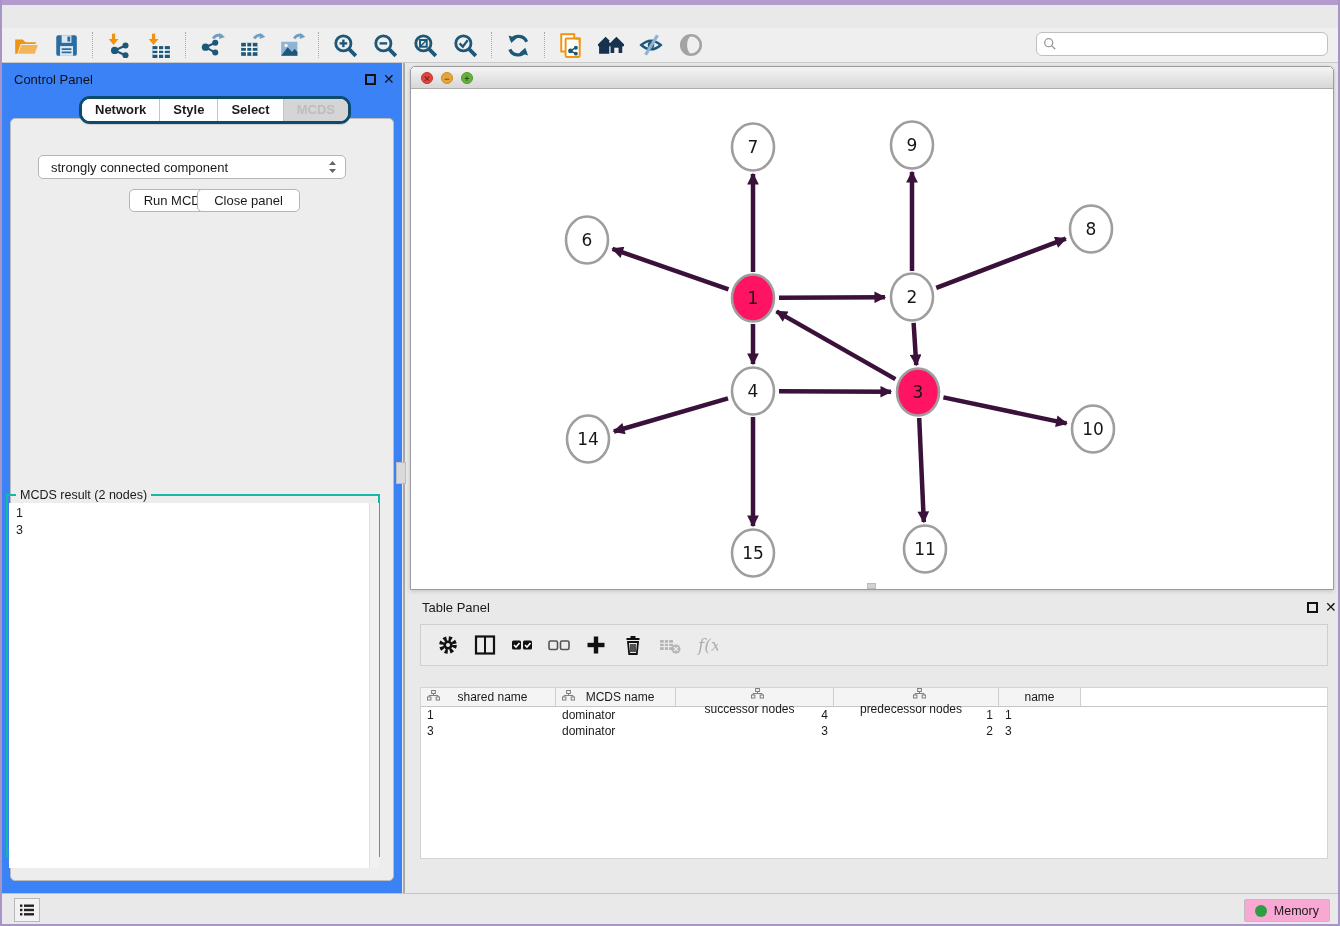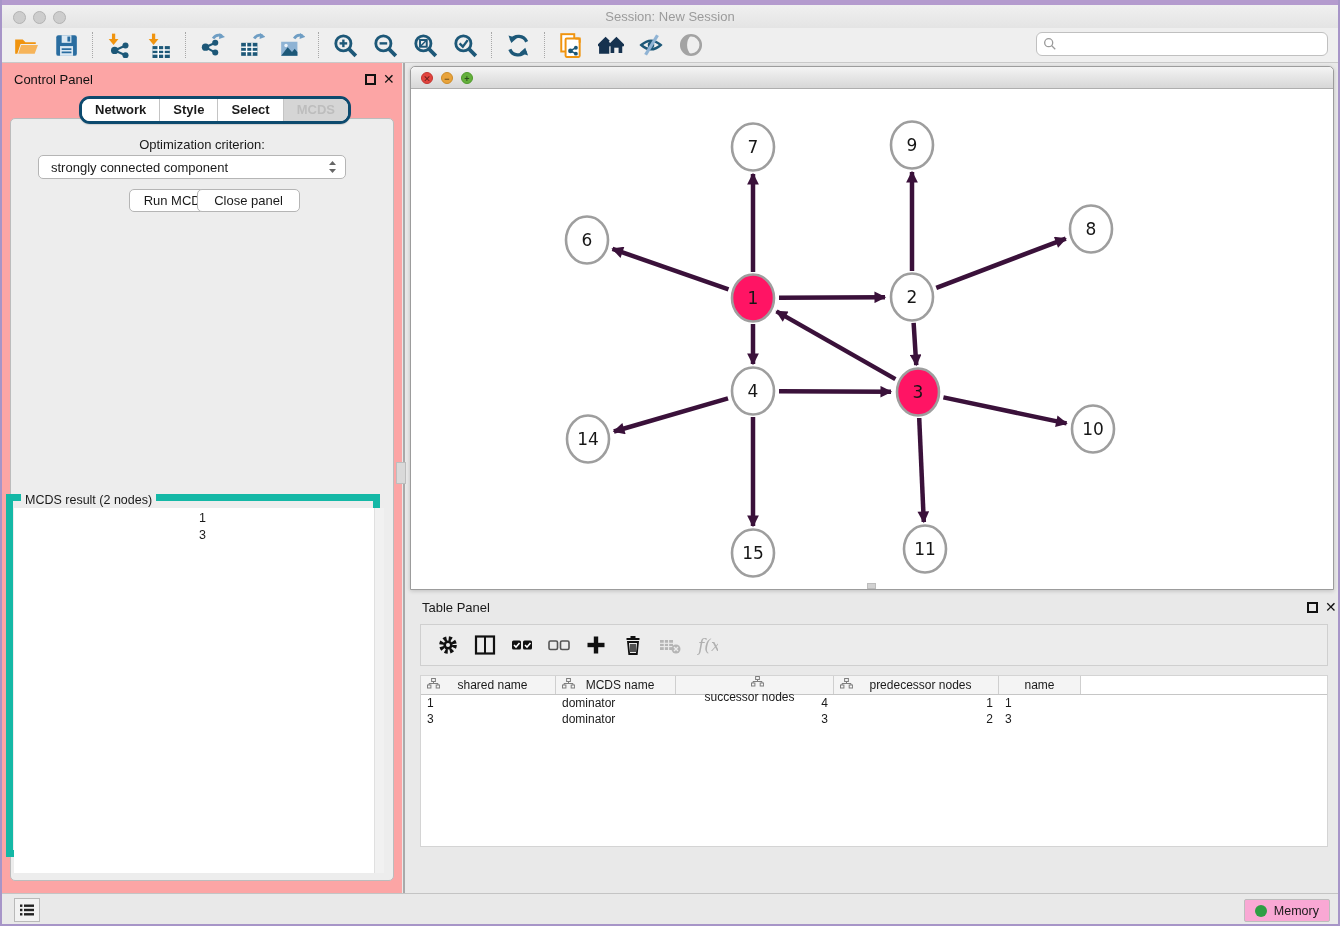--- a/index.html
+++ b/index.html
@@ -15,38 +15,38 @@
 
   
   #toolbar { position:absolute; left:0; top:28px; width:1336px; height:35px; background:#efefef; border-bottom:1px solid #c9c9c9; display:flex; align-items:center; }
   .tb-sep { width:1px; height:26px; margin:0 6px; border-left:1px dotted #a8a8a8; }
   .tb-btn { width:40px; height:32px; display:flex; align-items:center; justify-content:center; cursor:pointer; }
   .tb-btn svg { width:26px; height:26px; }
   #search-wrap { position:absolute; right:10px; top:4px; width:292px; height:24px; background:#fff; border:1px solid #c0c0c0; border-radius:6px; display:flex; align-items:center; padding-left:6px; }
   #search-input { border:none; outline:none; flex:1; height:20px; font-size:12px; background:transparent; }
 
   
-  #control-panel { position:absolute; left:0; top:63px; width:400px; height:830px; background:#fca5a5; }
+  #control-panel { position:absolute; left:0; top:63px; width:400px; height:830px; background:#3b82f6; }
   #cp-header { position:absolute; left:0; top:5px; width:100%; height:24px; }
   #cp-title { position:absolute; left:12px; top:4px; font-size:13px; color:#111; }
   .win-float { position:absolute; top:6px; width:11px; height:11px; border:2px solid #111; cursor:pointer; }
   .win-close { position:absolute; top:3px; font-size:14px; font-weight:bold; color:#111; cursor:pointer; }
   #cp-tabs { position:absolute; left:77px; top:33px; z-index:3; }
   .seg-tabs { display:inline-flex; border:3px solid #0c4a6e; border-radius:11px; overflow:hidden; background:#fff; box-shadow:0 1px 1px rgba(0,0,0,0.12);font-weight:bold; }
   .seg-tab { padding:3px 13px 4px; font-size:13px; background:#fff; color:#1a1a1a; border-left:1px solid #c4c4c4; cursor:pointer; white-space:nowrap; }
   .seg-tab:first-child { border-left:none; }
   .seg-tab.active { background:#d5d5d5; color:#bdbdbd; cursor:default; }
   #cp-box { position:absolute; left:8px; top:55px; width:384px; height:763px; border:1px solid #bcbcbc; border-radius:5px; background:#ededed; }
   #opt-label { position:absolute; left:0; width:100%; top:74px; text-align:center; font-size:13px; }
   #opt-select { position:absolute; left:36px; top:92px; width:308px; height:24px; background:#fff; border:1px solid #b5b5b5; border-radius:5px; display:flex; align-items:center; padding:0 8px 0 12px; font-size:13px; cursor:pointer; }
   #opt-select .spacer { flex:1; }
   .cp-btn { position:absolute; top:126px; height:23px; background:#fff; border:1px solid #b5b5b5; border-radius:5px; font-size:13px; text-align:center; line-height:21px; cursor:pointer; }
   #run-btn { left:86px; width:95px;margin-left:41px; }
   #closepanel-btn { left:195px; width:103px; }
-  #mcds-result { position:absolute; left:4px; top:431px; width:374px; height:363px; border:7px solid #14b8a6;text-align:center; }
+  #mcds-result { position:absolute; left:4px; top:431px; width:374px; height:363px; border:2px solid #14b8a6; }
   #mcds-legend { position:absolute; left:8px; top:-8px; background:#ededed; padding:0 4px; font-size:12.5px; }
   #mcds-textarea { position:absolute; left:1px; top:7px; width:370px; height:365px; background:#fff; overflow:hidden; }
   #mcds-lines { padding:2px 0 0 7px; font-size:12.5px; line-height:17px; white-space:pre; }
   #mcds-scroll { position:absolute; right:0; top:0; width:10px; height:100%; background:#f1f1f1; border-left:1px solid #e0e0e0; }
 
   
   #v-splitter { position:absolute; left:401px; top:63px; width:2px; height:830px; background:#a9a9a9; }
   #v-grip { position:absolute; left:394px; top:462px; width:10px; height:22px; background:#d9d9d9; border:1px solid #bdbdbd; }
 
   
@@ -57,21 +57,21 @@
   #net-canvas { position:relative; width:922px; height:500px; background:#fff; overflow:hidden; }
   #net-grip { position:absolute; left:456px; bottom:0px; width:9px; height:6px; background:#d2d2d2; border:1px solid #bdbdbd; }
 
   
   #table-panel { position:absolute; left:408px; top:596px; width:926px; height:292px; }
   #tp-title { position:absolute; left:12px; top:4px; font-size:13px; }
   #tp-toolbar { position:absolute; left:10px; top:28px; width:908px; height:42px; border:1px solid #cfcfcf; background:#ececec; display:flex; align-items:center; padding-left:8px; }
   .tp-btn { width:37px; height:36px; display:flex; align-items:center; justify-content:center; cursor:pointer; }
   .tp-btn svg { width:22px; height:22px; }
   .tp-btn.disabled { cursor:default; }
-  #tp-table { position:absolute; left:10px; top:79px; width:908px; height:172px; background:#fff; border:1px solid #d4d4d4; }
+  #tp-table { position:absolute; left:10px; top:91px; width:908px; height:172px; background:#fff; border:1px solid #d4d4d4; }
   #tp-head { display:flex; height:19px; background:#f4f4f4; border-bottom:1px solid #c6c6c6; }
   .th { display:flex; align-items:center; border-right:1px solid #cfcfcf; font-size:12px; position:relative; }
   .th .th-ic { margin-left:6px; }
   .th .th-label { flex:1; text-align:center; padding-right:10px; }
   .th.noicon .th-label { padding:0; }
   .th-fill { flex:1; background:#fff; border-bottom:none; }
   .tr { display:flex; height:16px; font-size:12px; }
   .td { padding:0 6px; overflow:hidden; white-space:nowrap; line-height:16px; }
   #tp-tabs { position:absolute; left:0; width:100%; top:266px; text-align:center; }
 
@@ -80,26 +80,20 @@
   #list-btn { position:absolute; left:12px; top:4px; width:26px; height:24px; background:#f2f2f2; border:1px solid #b9b9b9; display:flex; align-items:center; justify-content:center; cursor:pointer; }
   #memory-btn { position:absolute; right:8px; top:5px; height:23px; background:#f9a8d4; border:1px solid #bdbdbd; border-radius:2px; display:flex; align-items:center; padding:0 10px; font-size:12.5px; cursor:pointer; }
   #memory-dot { width:12px; height:12px; border-radius:50%; margin-right:7px; }
 </style>
 </head>
 <body>
 
 <div id="app">
   <div id="top-strip"></div>
 
-  <div id="titlebar">
-    <div class="tl-dot" style="left:11px"></div>
-    <div class="tl-dot" style="left:31px"></div>
-    <div class="tl-dot" style="left:51px"></div>
-    <div id="main-title">Session: New Session</div>
-  </div>
 
   <div id="toolbar">
     <div id="tb-icons" style="display:flex;align-items:center;padding-left:4px;">
         <div class="tb-btn">
           <svg viewBox="0 0 24 24">
             <path d="M2 7 h7 l2.5 2.5 H21 V11 H7 L4 20 H2 Z" fill="#f0940f"></path>
             <path d="M7.5 12 H23 L20 20 H4.8 Z" fill="#f6b45a"></path>
           </svg>
         </div>
         <div class="tb-btn">
@@ -278,21 +272,20 @@
       <div class="win-float" style="left:363px"></div>
       <div class="win-close" style="left:381px">✕</div>
     </div>
     <div id="cp-box"></div>
     <div id="cp-tabs"><span class="seg-tabs" id="cp-tabs-inner">
           <span class="seg-tab">Network</span>
           <span class="seg-tab">Style</span>
           <span class="seg-tab">Select</span>
           <span class="seg-tab active">MCDS</span>
         </span></div>
-    <div id="opt-label">Optimization criterion:</div>
     <div id="opt-select">
       <span>strongly connected component</span>
       <span class="spacer"></span>
       <svg width="9" height="16" viewBox="0 0 9 16">
           <path d="M1 6 L4.5 2 L8 6 Z" fill="#666"></path>
           <path d="M1 10 L4.5 14 L8 10 Z" fill="#666"></path>
         </svg>
     </div>
     <div class="cp-btn" id="run-btn">Run MCDS</div>
     <div class="cp-btn" id="closepanel-btn">Close panel</div>
@@ -486,21 +479,21 @@
                 <rect x="4.6" y="0.5" width="3.8" height="3" fill="none" stroke="#7f7f7f" stroke-width="1"></rect>
                 <line x1="6.5" y1="3.5" x2="6.5" y2="5.5" stroke="#7f7f7f"></line>
                 <line x1="2" y1="5.5" x2="11" y2="5.5" stroke="#7f7f7f"></line>
                 <line x1="2" y1="5.5" x2="2" y2="7" stroke="#7f7f7f"></line>
                 <line x1="11" y1="5.5" x2="11" y2="7" stroke="#7f7f7f"></line>
                 <rect x="0.5" y="7" width="3.4" height="3" fill="none" stroke="#7f7f7f" stroke-width="1"></rect>
                 <rect x="9.2" y="7" width="3.4" height="3" fill="none" stroke="#7f7f7f" stroke-width="1"></rect>
               </svg></span>
             <span class="th-label">successor nodes</span>
           </div>
-          <div class="th" style="width: 165px;">
+          <div class="th" style="width: 165px; flex-direction: column;">
             <span class="th-ic"><svg width="13" height="11" viewBox="0 0 13 11">
                 <rect x="4.6" y="0.5" width="3.8" height="3" fill="none" stroke="#7f7f7f" stroke-width="1"></rect>
                 <line x1="6.5" y1="3.5" x2="6.5" y2="5.5" stroke="#7f7f7f"></line>
                 <line x1="2" y1="5.5" x2="11" y2="5.5" stroke="#7f7f7f"></line>
                 <line x1="2" y1="5.5" x2="2" y2="7" stroke="#7f7f7f"></line>
                 <line x1="11" y1="5.5" x2="11" y2="7" stroke="#7f7f7f"></line>
                 <rect x="0.5" y="7" width="3.4" height="3" fill="none" stroke="#7f7f7f" stroke-width="1"></rect>
                 <rect x="9.2" y="7" width="3.4" height="3" fill="none" stroke="#7f7f7f" stroke-width="1"></rect>
               </svg></span>
             <span class="th-label">predecessor nodes</span>

